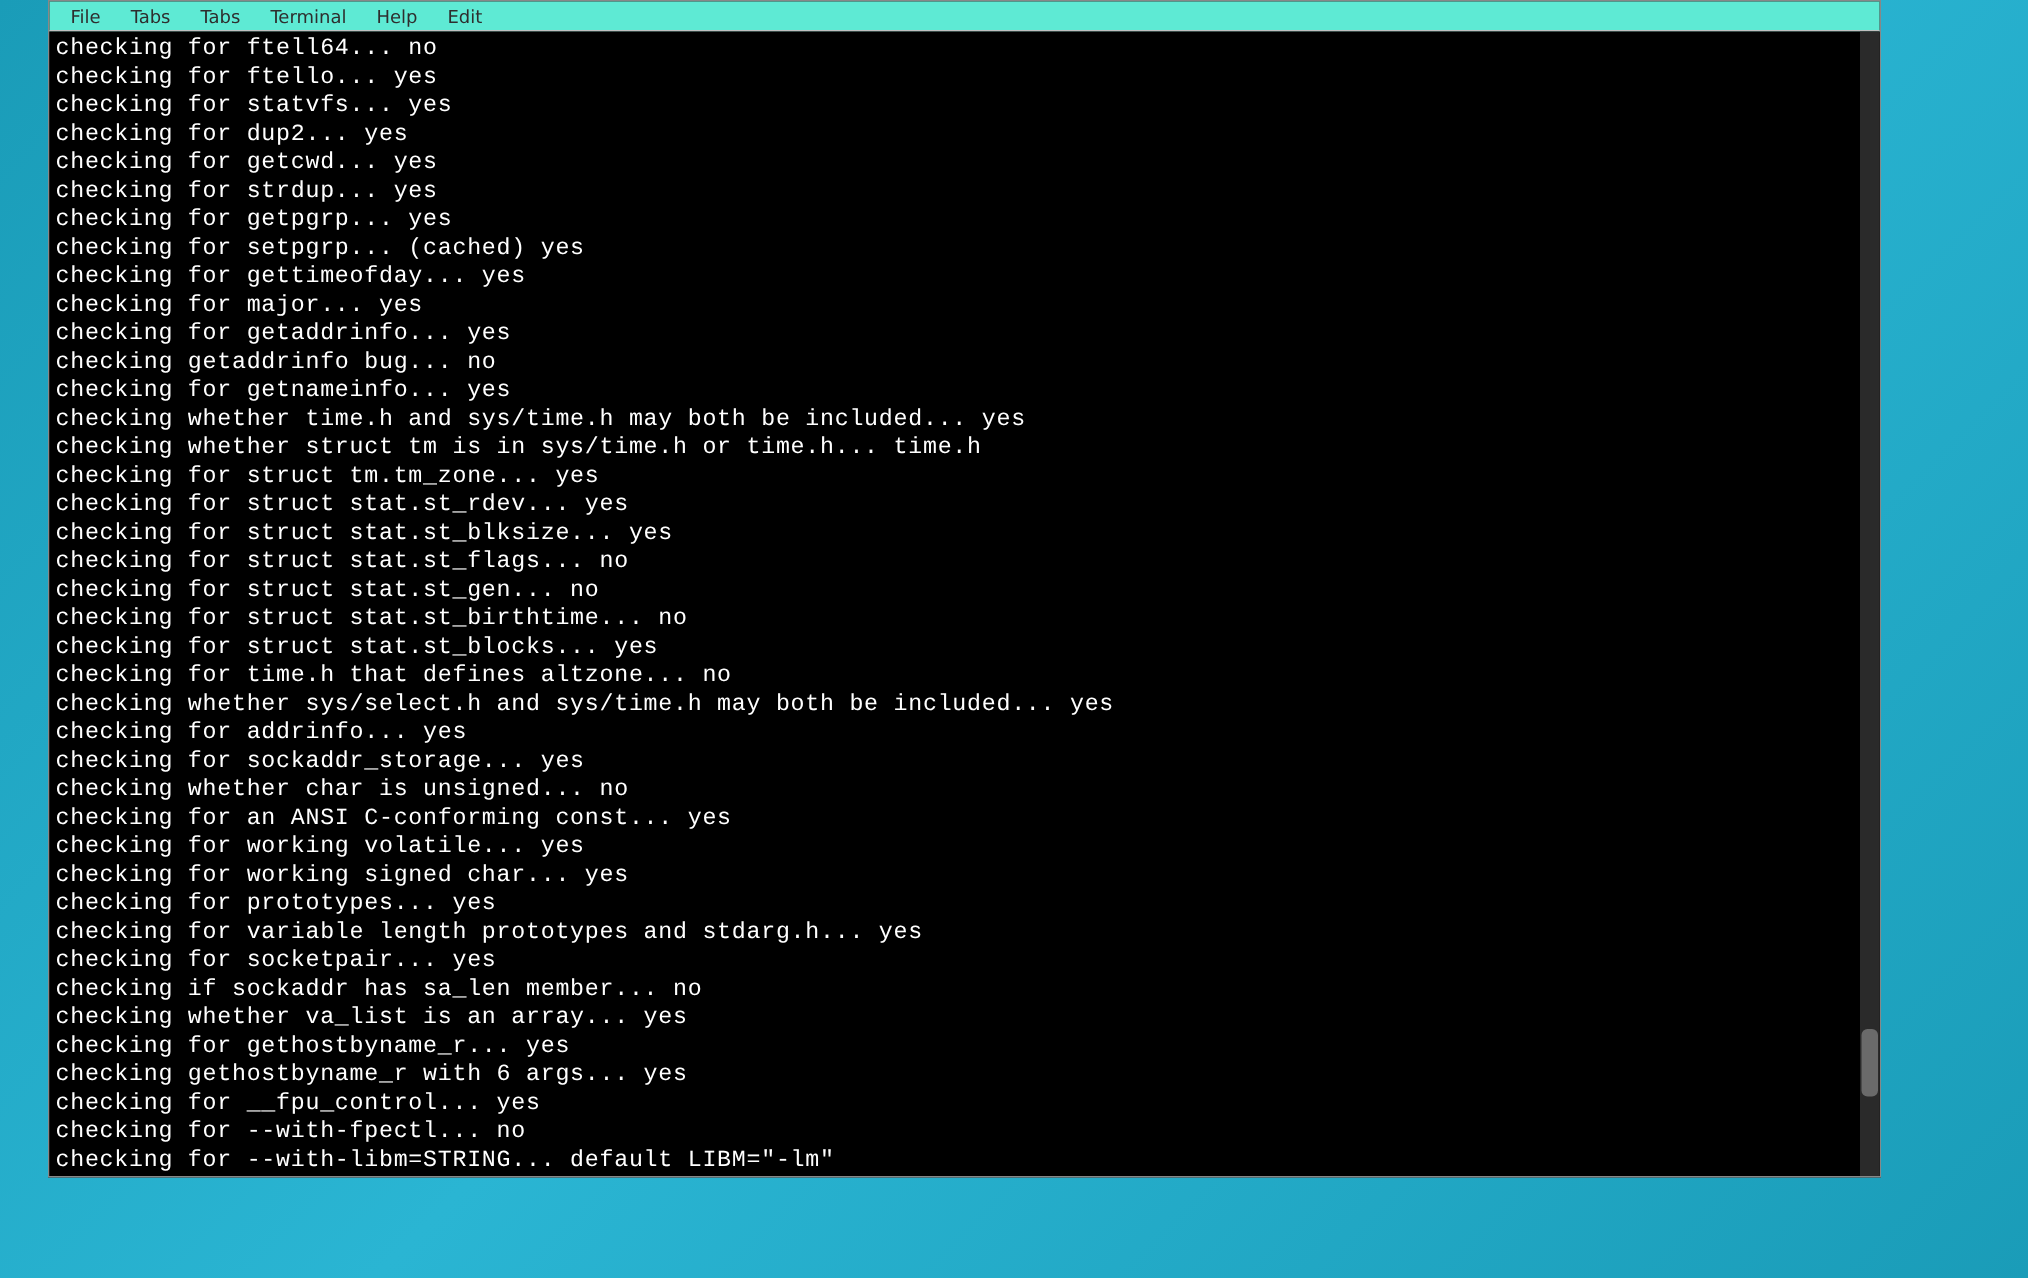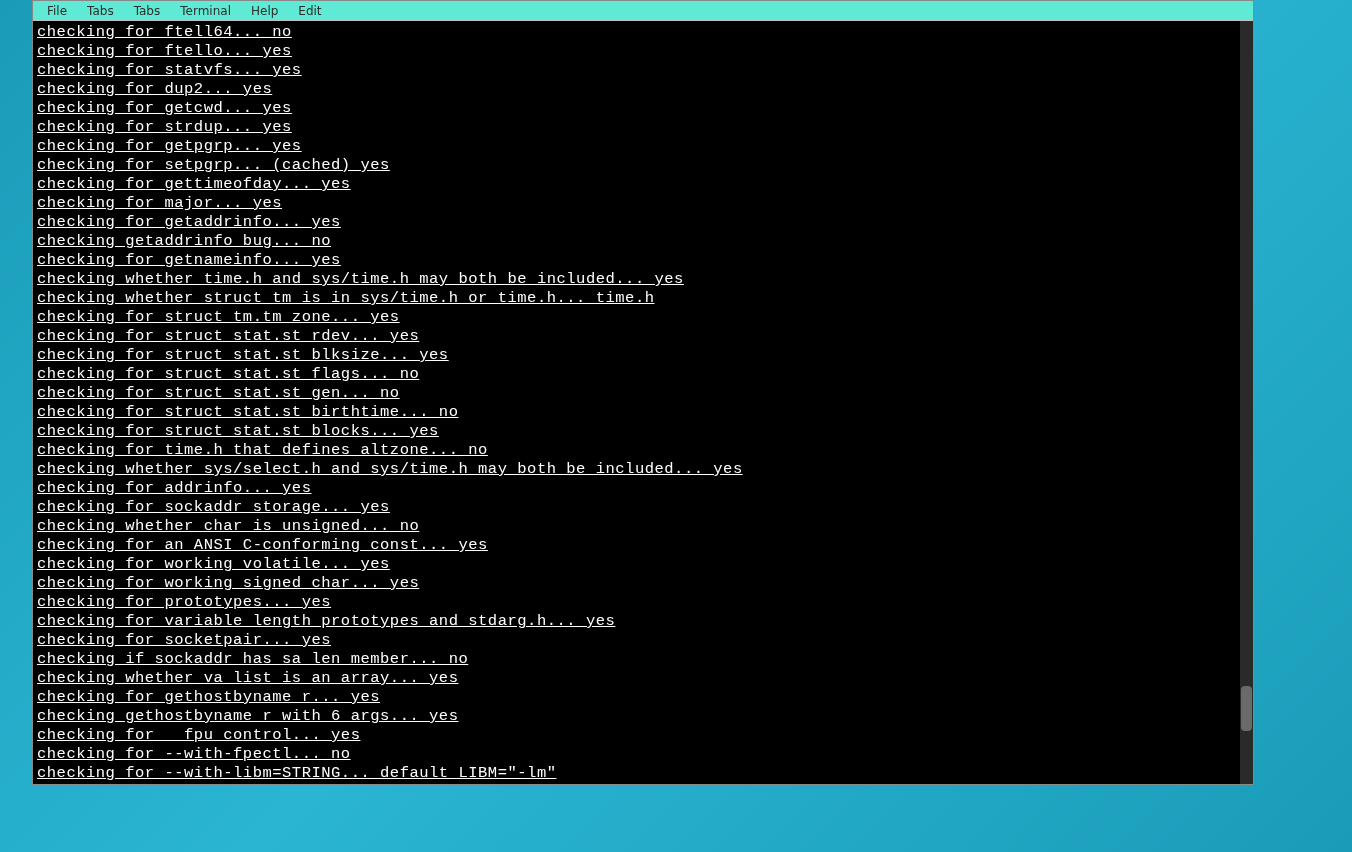--- a/index.html
+++ b/index.html
@@ -48,21 +48,20 @@
       overflow: hidden;
     }
     .terminal-content {
       color: #ffffff;
       font-family: "Liberation Mono", "DejaVu Sans Mono", Consolas, monospace;
       font-size: 15.5px;
       line-height: 19px;
       white-space: pre;
       padding: 2px 4px;
       letter-spacing: 0.5px;
-      text-decoration: underline;
     }
     .scrollbar {
       position: absolute;
       right: 0;
       top: 0;
       width: 13px;
       height: 100%;
       background: #2a2a2a;
     }
     .scrollbar-thumb {

